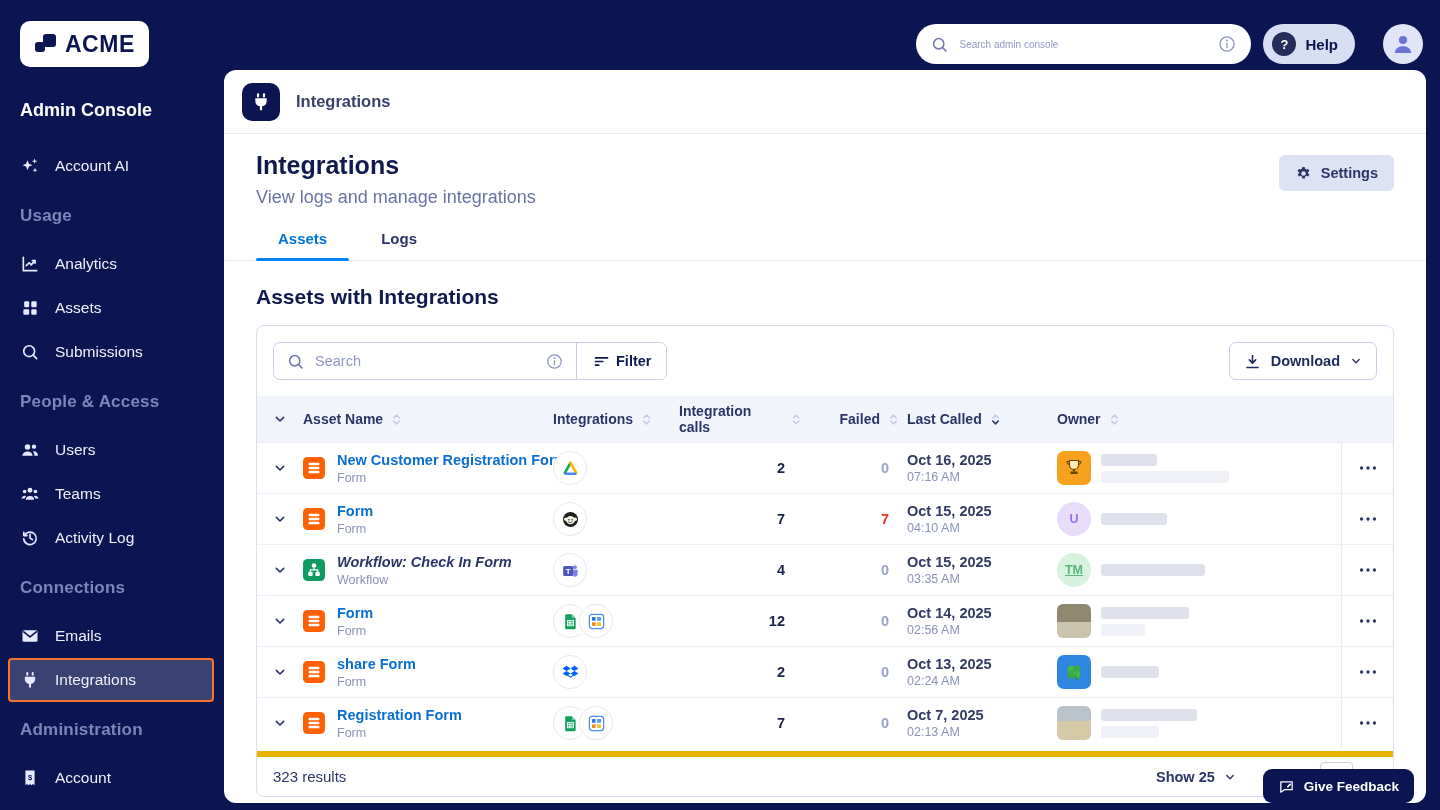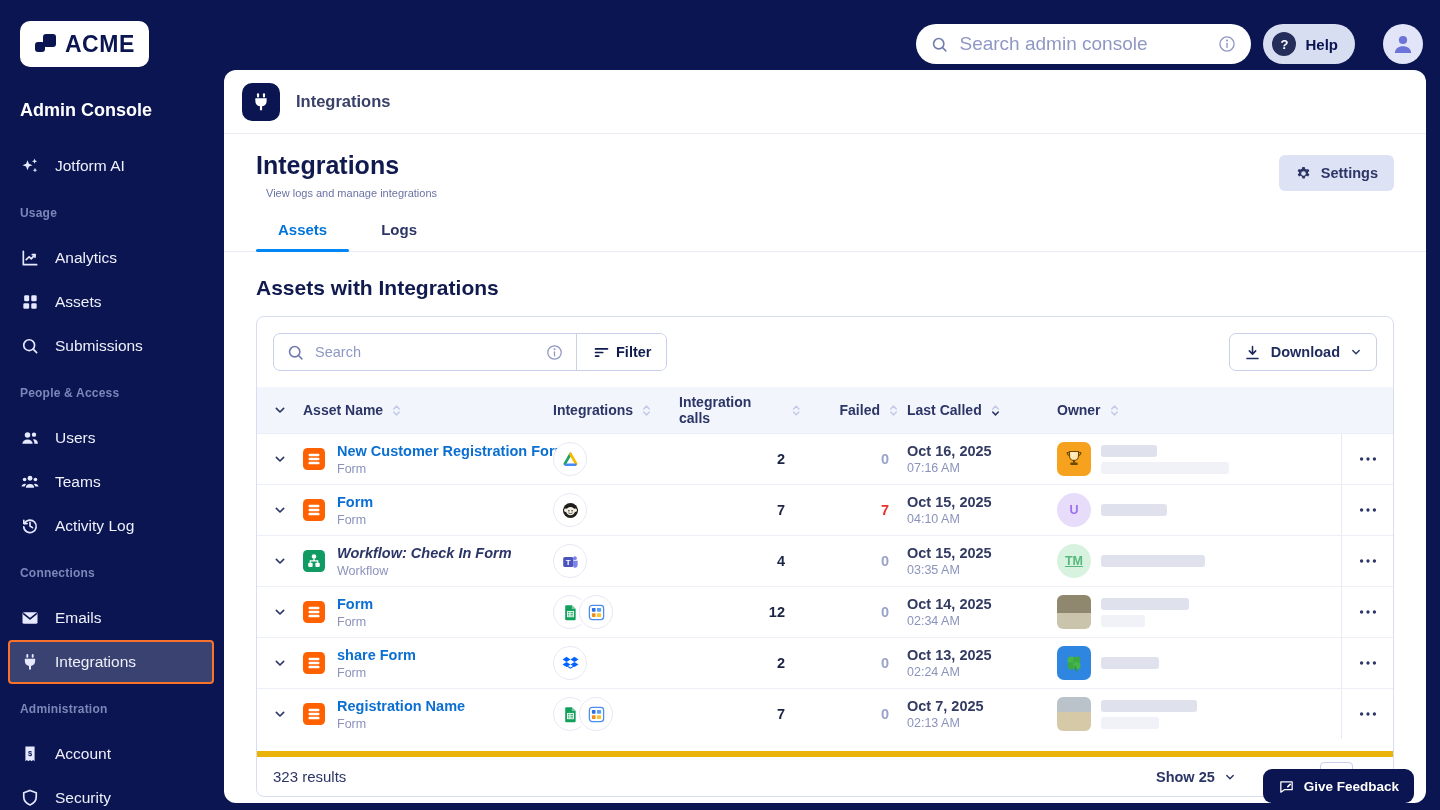--- a/index.html
+++ b/index.html
@@ -7,48 +7,48 @@
   body { font-family:"Liberation Sans", sans-serif; background:#0a1551; position:relative; }
 
   
   .topbar { height:88px; display:flex; align-items:center; padding:0 17px 0 20px; }
   .logo-box { background:#fff; border-radius:10px; height:46px; display:flex; align-items:center; padding:0 14px; gap:7px; cursor:pointer; }
   .logo-mark { position:relative; width:24px; height:24px; }
   .logo-mark::before { content:""; position:absolute; left:9px; top:2px; width:13px; height:13px; background:#0a1551; border-radius:3px; }
   .logo-mark::after { content:""; position:absolute; left:1px; top:10px; width:10px; height:10px; background:#0a1551; border-radius:3px; }
   .logo-text { font-size:23px; font-weight:800; color:#0a1551; letter-spacing:.5px; }
   .admin-search { margin-left:auto; width:335px; height:40px; background:#fff; border-radius:21px; display:flex; align-items:center; gap:10px; padding:0 14px; }
-  .admin-search input { flex:1; border:none; outline:none; font-size:19px; font-family:inherit; color:#701a75; }
+  .admin-search input { flex:1; border:none; outline:none; font-size:10px; font-family:inherit; color:#701a75; }
   .admin-search input::placeholder { color:#8f98c4; }
   .help-btn { margin-left:12px; height:40px; background:#d8def2; border-radius:20px; display:flex; align-items:center; gap:9px; padding:0 17px 0 9px; cursor:pointer; }
   .q-circle { width:24px; height:24px; border-radius:50%; background:#252d5b; color:#fff; font-size:13px; font-weight:700; display:flex; align-items:center; justify-content:center; }
   .help-label { font-size:15px; font-weight:700; color:#0a1551; }
   .avatar-btn { margin-left:28px; width:40px; height:40px; border-radius:50%; background:#e2e5f7; display:flex; align-items:center; justify-content:center; cursor:pointer; }
   .avatar-btn svg { width:26px; height:26px; color:#6c74d8; }
 
   
   .sidebar { position:absolute; left:0; top:70px; width:222px; bottom:4px; padding-top:30px; overflow:hidden; }
   .sb-title { padding:0 20px; font-size:18px; font-weight:800; color:#fff; }
   .sb-nav { margin-top:23px; }
-  .sb-label { padding:0 20px; margin:18px 0 16px; font-size:12px; font-weight:700; color:#7d86b8; letter-spacing:.2px; }
+  .sb-label { padding:0 20px; margin:18px 0 16px; font-size:17px; font-weight:700; color:#7d86b8; letter-spacing:.2px; }
   .sb-item { height:44px; margin:0 8px; padding:0 12px; display:flex; align-items:center; gap:15px; border-radius:4px; color:#eef0fa; font-size:15.5px; cursor:pointer; }
   .sb-item.active { background:#3a4272; border:2px solid #f8722c; padding:0 10px; }
   .sb-item .icn { width:20px; height:20px; flex:none; color:#e6e9ff; }
   .icn svg { width:100%; height:100%; display:block; }
 
   
   .main-card { position:absolute; left:224px; top:70px; width:1202px; bottom:7px; background:#fff; border-radius:12px; display:flex; flex-direction:column; overflow:hidden; }
   .card-header { flex:none; height:64px; display:flex; align-items:center; gap:16px; padding:0 18px; border-bottom:1px solid #e9ecf7; }
   .app-icon { width:38px; height:38px; background:#0a1551; border-radius:10px; display:flex; align-items:center; justify-content:center; }
   .app-icon .icn { width:22px; height:22px; color:#fff; }
   .app-title { font-size:16.5px; font-weight:700; color:#3a4169; }
 
   .page-head { position:relative; padding:17px 32px 0; flex:none; }
   .page-title { font-size:25px; font-weight:800; color:#101a4e; }
-  .page-sub { margin-top:7px; font-size:11px; color:#6a73a5;margin-left:10px; }
+  .page-sub { margin-top:7px; font-size:18px; color:#6a73a5; }
   .settings-btn { position:absolute; right:32px; top:21px; height:36px; padding:0 16px; background:#dde2f5; border:none; border-radius:6px; display:flex; align-items:center; gap:9px; font-family:inherit; font-size:14.5px; font-weight:700; color:#2c3566; cursor:pointer; }
   .settings-btn .icn { width:17px; height:17px; color:#2c3566; }
 
   .tabs { flex:none; margin-top:22px; padding:0 32px; display:flex; gap:10px; border-bottom:1px solid #e9ecf7; }
   .tab { padding:0 22px 13px; font-size:15px; font-weight:600; color:#2c3566; position:relative; cursor:pointer; background:none; border:none; font-family:inherit; }
   .tab.active { color:#0074d9; }
   .tab.active::after { content:""; position:absolute; left:0; right:0; bottom:-1px; height:3px; background:#0087f5; border-radius:2px; }
 
   .section-title { flex:none; padding:24px 32px 0; font-size:21px; font-weight:800; color:#101a4e; }
 
@@ -156,21 +156,21 @@
   <div class="sb-title">Admin Console</div>
   <nav class="sb-nav" id="sb-nav">
       <div class="sb-item">
         <span class="icn">
           <svg viewBox="0 0 24 24" fill="currentColor">
             <path d="M9 5l1.7 4.3L15 11l-4.3 1.7L9 17l-1.7-4.3L3 11l4.3-1.7z"></path>
             <path d="M17.5 3l.9 2.3 2.3.9-2.3.9-.9 2.3-.9-2.3-2.3-.9 2.3-.9z"></path>
             <path d="M18 14.2l.8 2 2 .8-2 .8-.8 2-.8-2-2-.8 2-.8z"></path>
           </svg>
         </span>
-        <span>Jotform AI</span>
+        <span>Account AI</span>
       </div>
       <div class="sb-label">Usage</div>
       <div class="sb-item">
         <span class="icn">
           <svg viewBox="0 0 24 24" fill="none" stroke="currentColor" stroke-width="2" stroke-linecap="round" stroke-linejoin="round">
             <path d="M4 4v16h16"></path>
             <path d="M7.5 14l3.5-3.5 2.5 2.5 4.5-5"></path>
             <path d="M14.8 8H18v3.2"></path>
           </svg>
         </span>
@@ -620,21 +620,21 @@
                   <rect x="12.6" y="6.4" width="5.2" height="4.6" rx=".8" fill="#5aa0f2"></rect>
                   <rect x="6.2" y="12.8" width="4.6" height="4.8" rx=".8" fill="#f08c1a"></rect>
                   <rect x="12.6" y="12.8" width="5.2" height="4.8" rx=".8" fill="#fcc32b"></rect>
                 </svg>
               </span>
             </div>
             <div class="num-cell">12</div>
             <div class="fail-cell">0</div>
             <div>
               <div class="d-date">Oct 14, 2025</div>
-              <div class="d-time">02:34 AM</div>
+              <div class="d-time">02:56 AM</div>
             </div>
             <div class="owner-cell">
               <span class="av" style="background: linear-gradient(rgb(144, 135, 111) 0%, rgb(144, 135, 111) 52%, rgb(203, 196, 173) 52%, rgb(203, 196, 173) 100%); border-radius: 6px;"></span>
               <span class="redact">
                 <span class="rbar b1" style="width:88px"></span>
                 <span class="rbar b2" style="width:44px"></span>
               </span>
             </div>
             <div class="act-cell">
               <button class="dots-btn">
@@ -712,21 +712,21 @@
             </div>
             <div class="asset-cell">
               <span class="asset-ic">
                 <svg viewBox="0 0 24 24">
                   <rect x="0" y="0" width="24" height="24" rx="5" fill="#ff6100"></rect>
                   <rect x="6" y="6.3" width="12" height="2.7" rx="1.3" fill="#fff"></rect>
                   <rect x="6" y="10.7" width="12" height="2.7" rx="1.3" fill="#fff"></rect>
                   <rect x="6" y="15.1" width="12" height="2.7" rx="1.3" fill="#fff"></rect>
                 </svg>
               </span>
-              <span style="min-width:0"><a href="#" class="a-name link">Registration Name</a><div class="a-sub">Form</div></span>
+              <span style="min-width:0"><a href="#" class="a-name link">Registration Form</a><div class="a-sub">Form</div></span>
             </div>
             <div class="chips">
               <span class="chip">
                 <svg viewBox="0 0 24 24">
                   <path d="M6.5 2.8h7.2l4.8 4.8v13a1.2 1.2 0 0 1-1.2 1.2H6.5a1.2 1.2 0 0 1-1.2-1.2V4a1.2 1.2 0 0 1 1.2-1.2z" fill="#12a15c"></path>
                   <path d="M13.7 2.8l4.8 4.8h-4.8z" fill="#7fcaa6"></path>
                   <g stroke="#fff" stroke-width="1.1" fill="none">
                     <rect x="8.3" y="10.6" width="7.4" height="6.8"></rect>
                     <path d="M8.3 13h7.4M8.3 15.3h7.4M11.3 10.6v6.8"></path>
                   </g>

